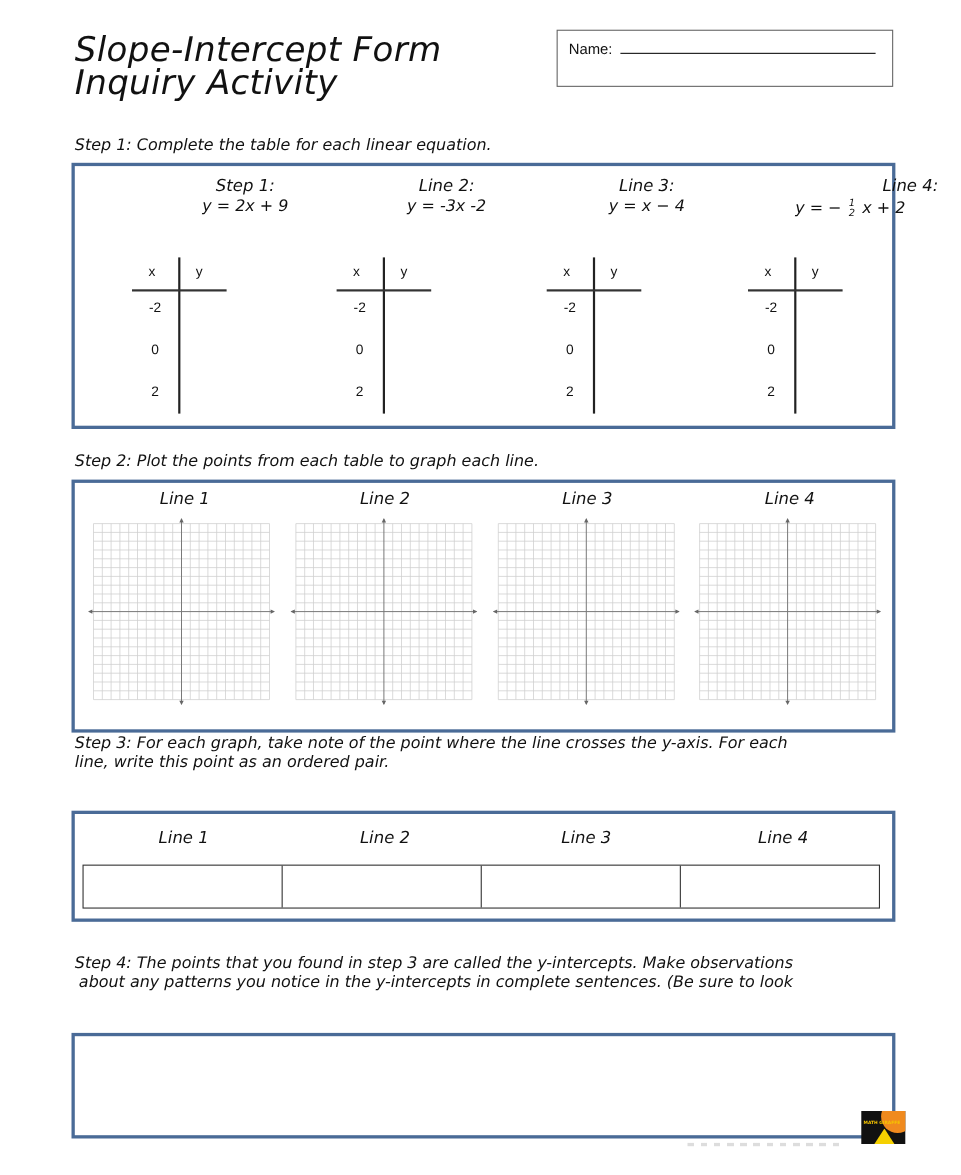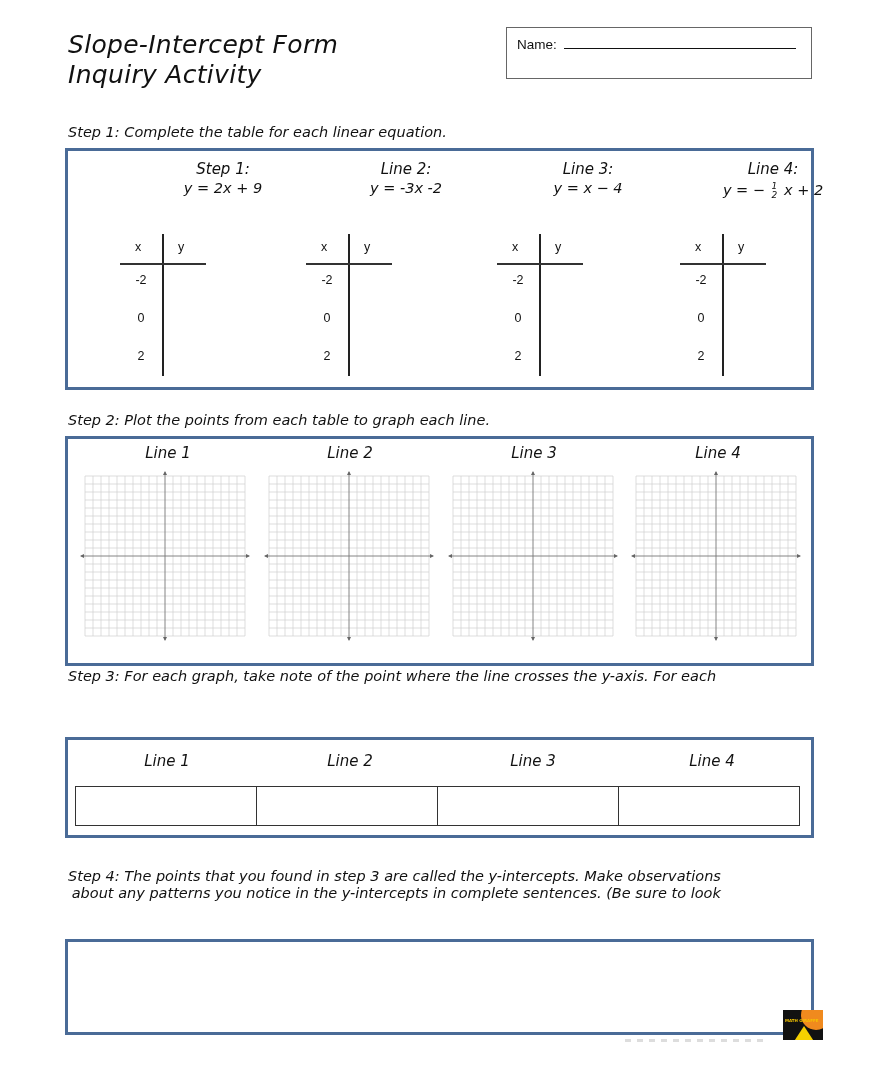--- a/index.html
+++ b/index.html
@@ -1,21 +1,21 @@
 <!DOCTYPE html>
 <html><head>
 <meta charset="utf-8">
 <style>
   html, body { margin:0; padding:0; background:#ffffff; }
   body { width:874px; height:1068px; position:relative; overflow:hidden;
          font-family:"DejaVu Sans", sans-serif; color:#111; }
   .hand { font-family:"DejaVu Sans", sans-serif; font-style:italic; }
   .abs { position:absolute; }
 
-  .title { left:68px; top:30px; font-size:25px; line-height:30px; font-style:italic;
+  .title { left:68px; top:30px; font-size:31px; line-height:30px; font-style:italic;
            letter-spacing:0.3px; color:#111; }
   .namebox { left:506px; top:27px; width:306px; height:52px; border:1.5px solid #666;
              box-sizing:border-box; padding:7px 0 0 10px; font-family:"Liberation Sans", sans-serif;
              font-size:13.5px; line-height:19px; }
   .namebox .ul { display:inline-block; border-bottom:1px solid #111; vertical-align:baseline; height:12px; }
 
   .step { font-size:14.5px; font-style:italic; line-height:17px; color:#111; }
   .box { border:3px solid #4a6b97; box-sizing:border-box; background:#fff; }
 
   .eq-label { position:absolute; text-align:center; font-size:15px; font-style:italic; line-height:20px; width:160px; }
@@ -67,21 +67,21 @@
 <div class="abs box" style="left:65px;top:148px;width:749px;height:242px;">
   <div class="eq-label" style="left:75px;top:8px;">Step 1:</div>
   <div class="eq" style="left:75px;top:27px;">y = 2x + 9</div>
 
   <div class="eq-label" style="left:258px;top:8px;">Line 2:</div>
   <div class="eq" style="left:258px;top:27px;">y = -3x -2</div>
 
   <div class="eq-label" style="left:440px;top:8px;">Line 3:</div>
   <div class="eq" style="left:440px;top:27px;">y = x − 4</div>
 
-  <div class="eq-label" style="left:625px;top:8px;">Line 4:</div>
+  <div class="eq-label" style="left:625px;top:8px;text-align:right;">Line 4:</div>
   <div class="eq" style="left:625px;top:29px;">
     <span>y = −</span>
     <span class="frac">
       <span>1</span>
       <span>2</span>
     </span>
     <span>x + 2</span>
   </div>
 
   <div class="ttable" style="left:52px;top:83px;">
@@ -198,20 +198,21 @@
           <polygon points="170,85 166,83 166,87"></polygon>
         <polygon points="85,0 83,4 87,4"></polygon>
           <polygon points="85,170 83,166 87,166"></polygon>
       </g>
     </g>
   </defs>
 </svg>
 
 <div class="abs step" style="left:68px;top:668px;">
   <div>Step 3: For each graph, take note of the point where the line crosses the y-axis.  For each</div>
+  <div>line, write this point as an ordered pair.</div>
 </div>
 
 <div class="abs box" style="left:65px;top:737px;width:749px;height:101px;"></div>
 <div class="ilabel" style="left:107px;top:752px;">Line 1</div>
 <div class="ilabel" style="left:290px;top:752px;">Line 2</div>
 <div class="ilabel" style="left:473px;top:752px;">Line 3</div>
 <div class="ilabel" style="left:652px;top:752px;">Line 4</div>
 <div class="intercept-row">
   <div class="c"></div>
   <div class="c"></div>

